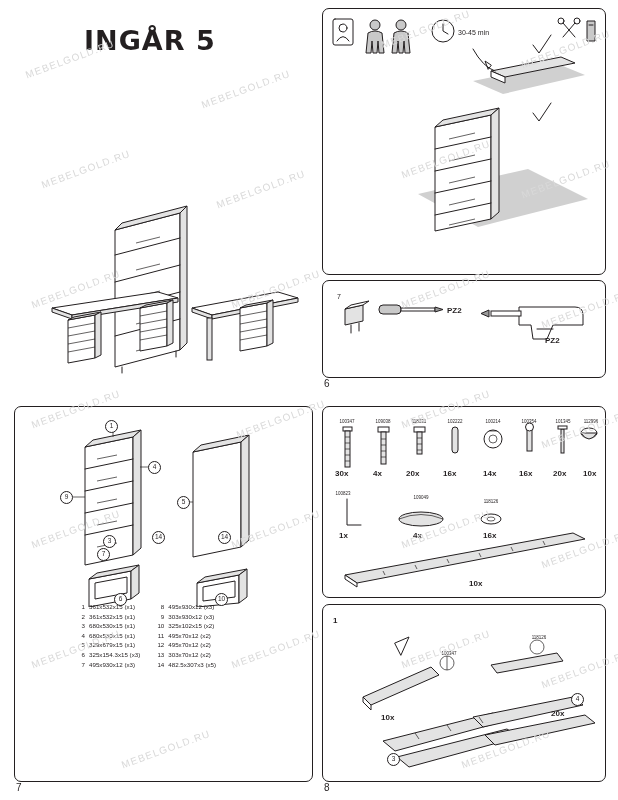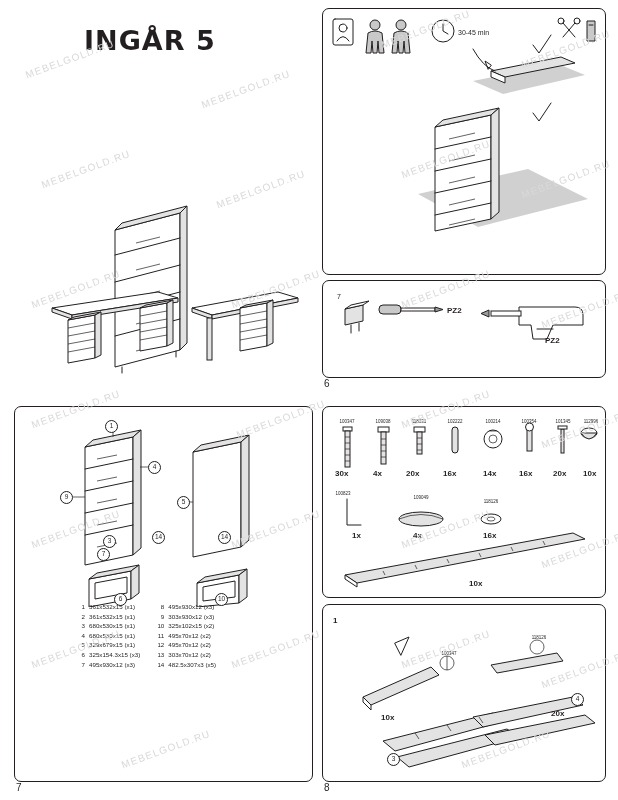--- a/index.html
+++ b/index.html
@@ -427,21 +427,21 @@
 
     <div class="hw-code" style="left:10px;top:12px;width:28px;">100347</div>
     <div class="hw-code" style="left:46px;top:12px;width:28px;">109038</div>
     <div class="hw-code" style="left:82px;top:12px;width:28px;">118331</div>
     <div class="hw-code" style="left:118px;top:12px;width:28px;">102222</div>
     <div class="hw-code" style="left:156px;top:12px;width:28px;">100214</div>
     <div class="hw-code" style="left:192px;top:12px;width:28px;">100354</div>
     <div class="hw-code" style="left:226px;top:12px;width:28px;">101345</div>
     <div class="hw-code" style="left:254px;top:12px;width:28px;">112996</div>
 
-    <div class="hw-label" style="left:16px;top:124px;margin-left:13px;">1x</div>
+    <div class="hw-label" style="left:16px;top:124px;">1x</div>
     <div class="hw-label" style="left:90px;top:124px;">4x</div>
     <div class="hw-label" style="left:160px;top:124px;">16x</div>
     <div class="hw-code" style="left:6px;top:84px;width:28px;">100823</div>
     <div class="hw-code" style="left:84px;top:88px;width:28px;">109049</div>
     <div class="hw-code" style="left:154px;top:92px;width:28px;">118126</div>
 
     <div class="hw-label" style="left:146px;top:172px;">10x</div>
   </div>
 
   <div class="panel" style="left:322px;top:604px;width:282px;height:176px;">

